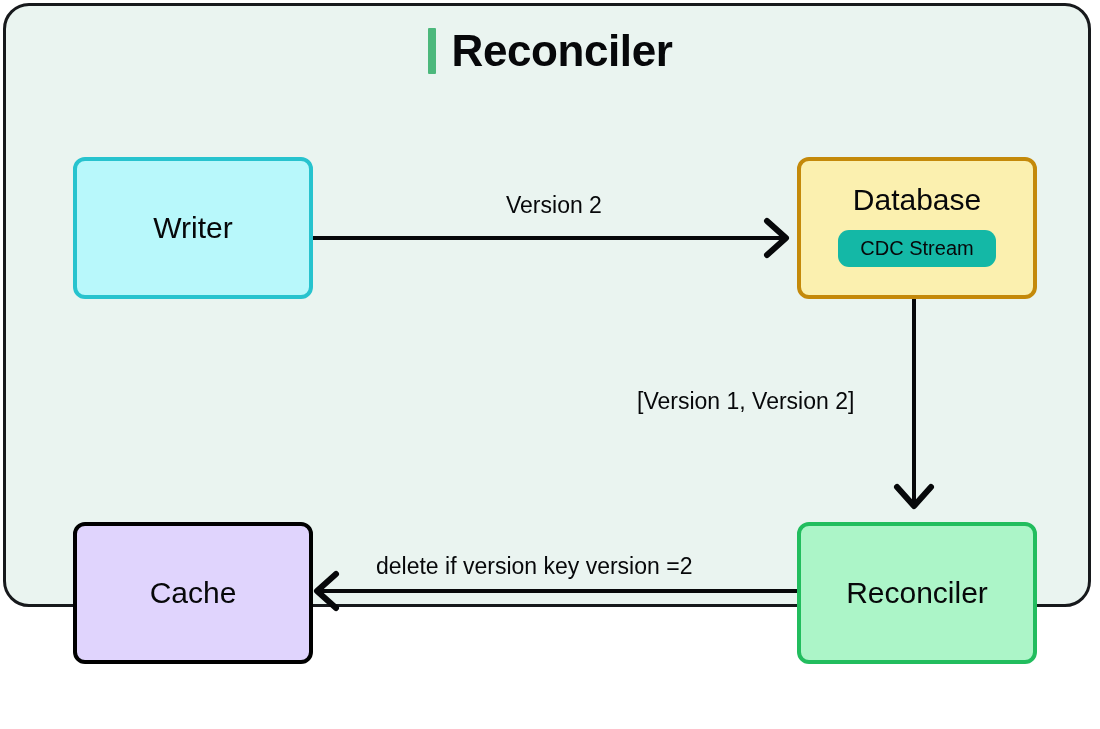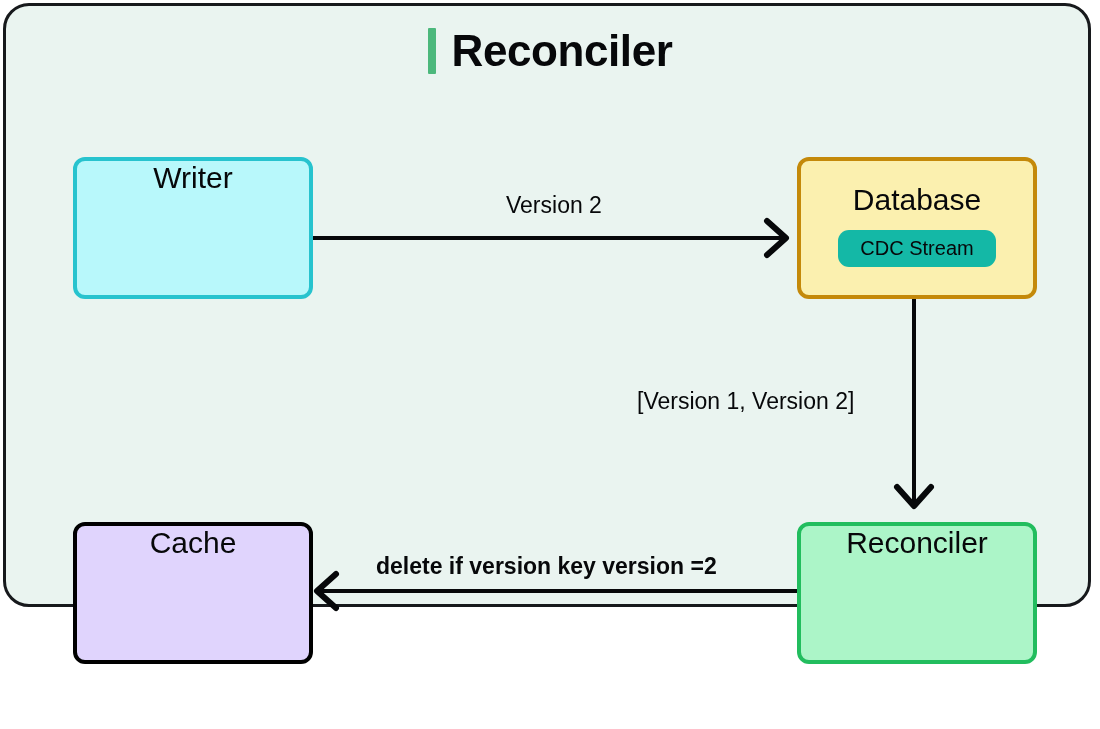--- a/index.html
+++ b/index.html
@@ -52,21 +52,21 @@
   }
 
   
   .node {
     position: absolute;
     box-sizing: border-box;
     border-radius: 12px;
     display: flex;
     flex-direction: column;
     align-items: center;
-    justify-content: flex-start;
+    justify-content: center;
     font-size: 30px;
     color: #07080a;
   }
   .node-label { line-height: 1.15; white-space: nowrap; }
 
   #node-writer {
     left: 67px;  top: 151px;  width: 240px; height: 142px;
     background: #b8f8fb; border: 4px solid #27c3ce;
   }
   #node-database {
@@ -104,21 +104,21 @@
   .edge-label {
     position: absolute;
     font-size: 23px;
     color: #07080a;
     white-space: nowrap;
     background: #eaf4f0;
     padding: 0 6px;
   }
   #label-version2      { left: 494px; top: 186px; }
   #label-versions-list { left: 625px; top: 382px; }
-  #label-delete-if     { left: 364px; top: 547px; font-weight: bold; }
+  #label-delete-if     { left: 364px; top: 547px; }
 </style>
 </head>
 <body>
 
 <div id="canvas">
 
   <div id="title-wrap">
     <div id="title-accent"></div>
     <div id="title-text">Reconciler</div>
   </div>

